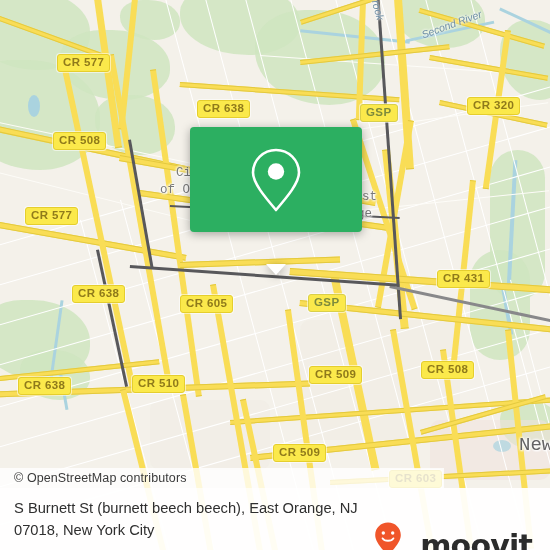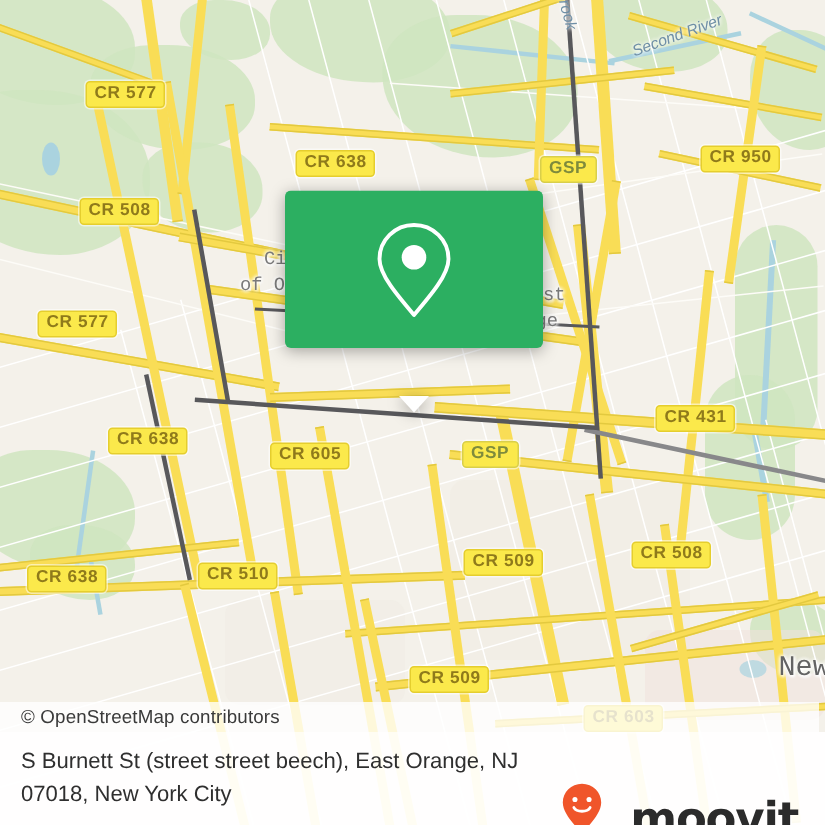--- a/index.html
+++ b/index.html
@@ -58,21 +58,21 @@
     color:#3b3b3b;font-size:15.5px;letter-spacing:.2px;
   }
   #popup .tail{
     position:absolute;left:76px;top:137px;width:0;height:0;
     border-left:10px solid transparent;border-right:10px solid transparent;
     border-top:11px solid #fff;
   }
 
   
   #attribution{
-    position:absolute;left:0;top:468px;width:546px;height:20px;
+    position:absolute;left:0;top:468px;width:444px;height:20px;
     background:rgba(255,255,255,.78);
     display:flex;align-items:center;
   }
   #attribution span{
     color:#3a3a3a;font-size:12.5px;padding-left:14px;letter-spacing:.1px;
   }
 
   
   #footer{
     position:absolute;left:0;top:488px;width:550px;height:62px;
@@ -205,21 +205,21 @@
     <div class="rail" style="left:390px;top:285px;width:180px;height:2.6px;transform:rotate(12deg);"></div>
     <div class="rail dark" style="left:130px;top:265px;width:270px;height:2.6px;transform:rotate(4deg);"></div>
     <div class="rail dark" style="left:96px;top:250px;width:3px;height:140px;transform:rotate(-12deg);"></div>
     <div class="rail dark" style="left:128px;top:140px;width:3px;height:130px;transform:rotate(-10deg);"></div>
     <div class="rail dark" style="left:170px;top:205px;width:230px;height:2.4px;transform:rotate(3deg);"></div>
 
     <div>
       <div class="shield" style="left:57px;top:54px;">CR 577</div>
       <div class="shield" style="left:197px;top:100px;">CR 638</div>
       <div class="shield gsp" style="left:360px;top:104px;">GSP</div>
-      <div class="shield" style="left:467px;top:97px;">CR 950</div>
+      <div class="shield" style="left:467px;top:97px;">CR 320</div>
       <div class="shield" style="left:53px;top:132px;">CR 508</div>
       <div class="shield" style="left:25px;top:207px;">CR 577</div>
       <div class="shield" style="left:437px;top:270px;">CR 431</div>
       <div class="shield" style="left:72px;top:285px;">CR 638</div>
       <div class="shield" style="left:180px;top:295px;">CR 605</div>
       <div class="shield gsp" style="left:308px;top:294px;">GSP</div>
       <div class="shield" style="left:309px;top:366px;">CR 509</div>
       <div class="shield" style="left:421px;top:361px;">CR 508</div>
       <div class="shield" style="left:18px;top:377px;">CR 638</div>
       <div class="shield" style="left:132px;top:375px;">CR 510</div>
@@ -254,21 +254,21 @@
     </div>
     <div class="tail"></div>
   </div>
 
   <div id="attribution">
     <span>© OpenStreetMap contributors</span>
   </div>
 
   <div id="footer">
     <div class="addr">
-      <div>S Burnett St (street street beech), East Orange, NJ</div>
+      <div>S Burnett St (burnett beech beech), East Orange, NJ</div>
       <div>07018, New York City</div>
     </div>
     <div class="brand">
       <span>
         <svg width="28" height="36" viewBox="0 0 28 36" aria-hidden="true">
           <path d="M14 1.5 C6.8 1.5 1.2 7 1.2 14 C1.2 21 8.5 28.5 14 34.5 C19.5 28.5 26.8 21 26.8 14 C26.8 7 21.2 1.5 14 1.5 Z" fill="#f0552a"></path>
           <circle cx="9.3" cy="12" r="1.7" fill="#ffffff"></circle>
           <circle cx="18.7" cy="12" r="1.7" fill="#ffffff"></circle>
           <path d="M8.6 17.4 C10.4 20.6 17.6 20.6 19.4 17.4" fill="none" stroke="#ffffff" stroke-width="1.9" stroke-linecap="round"></path>
         </svg>

